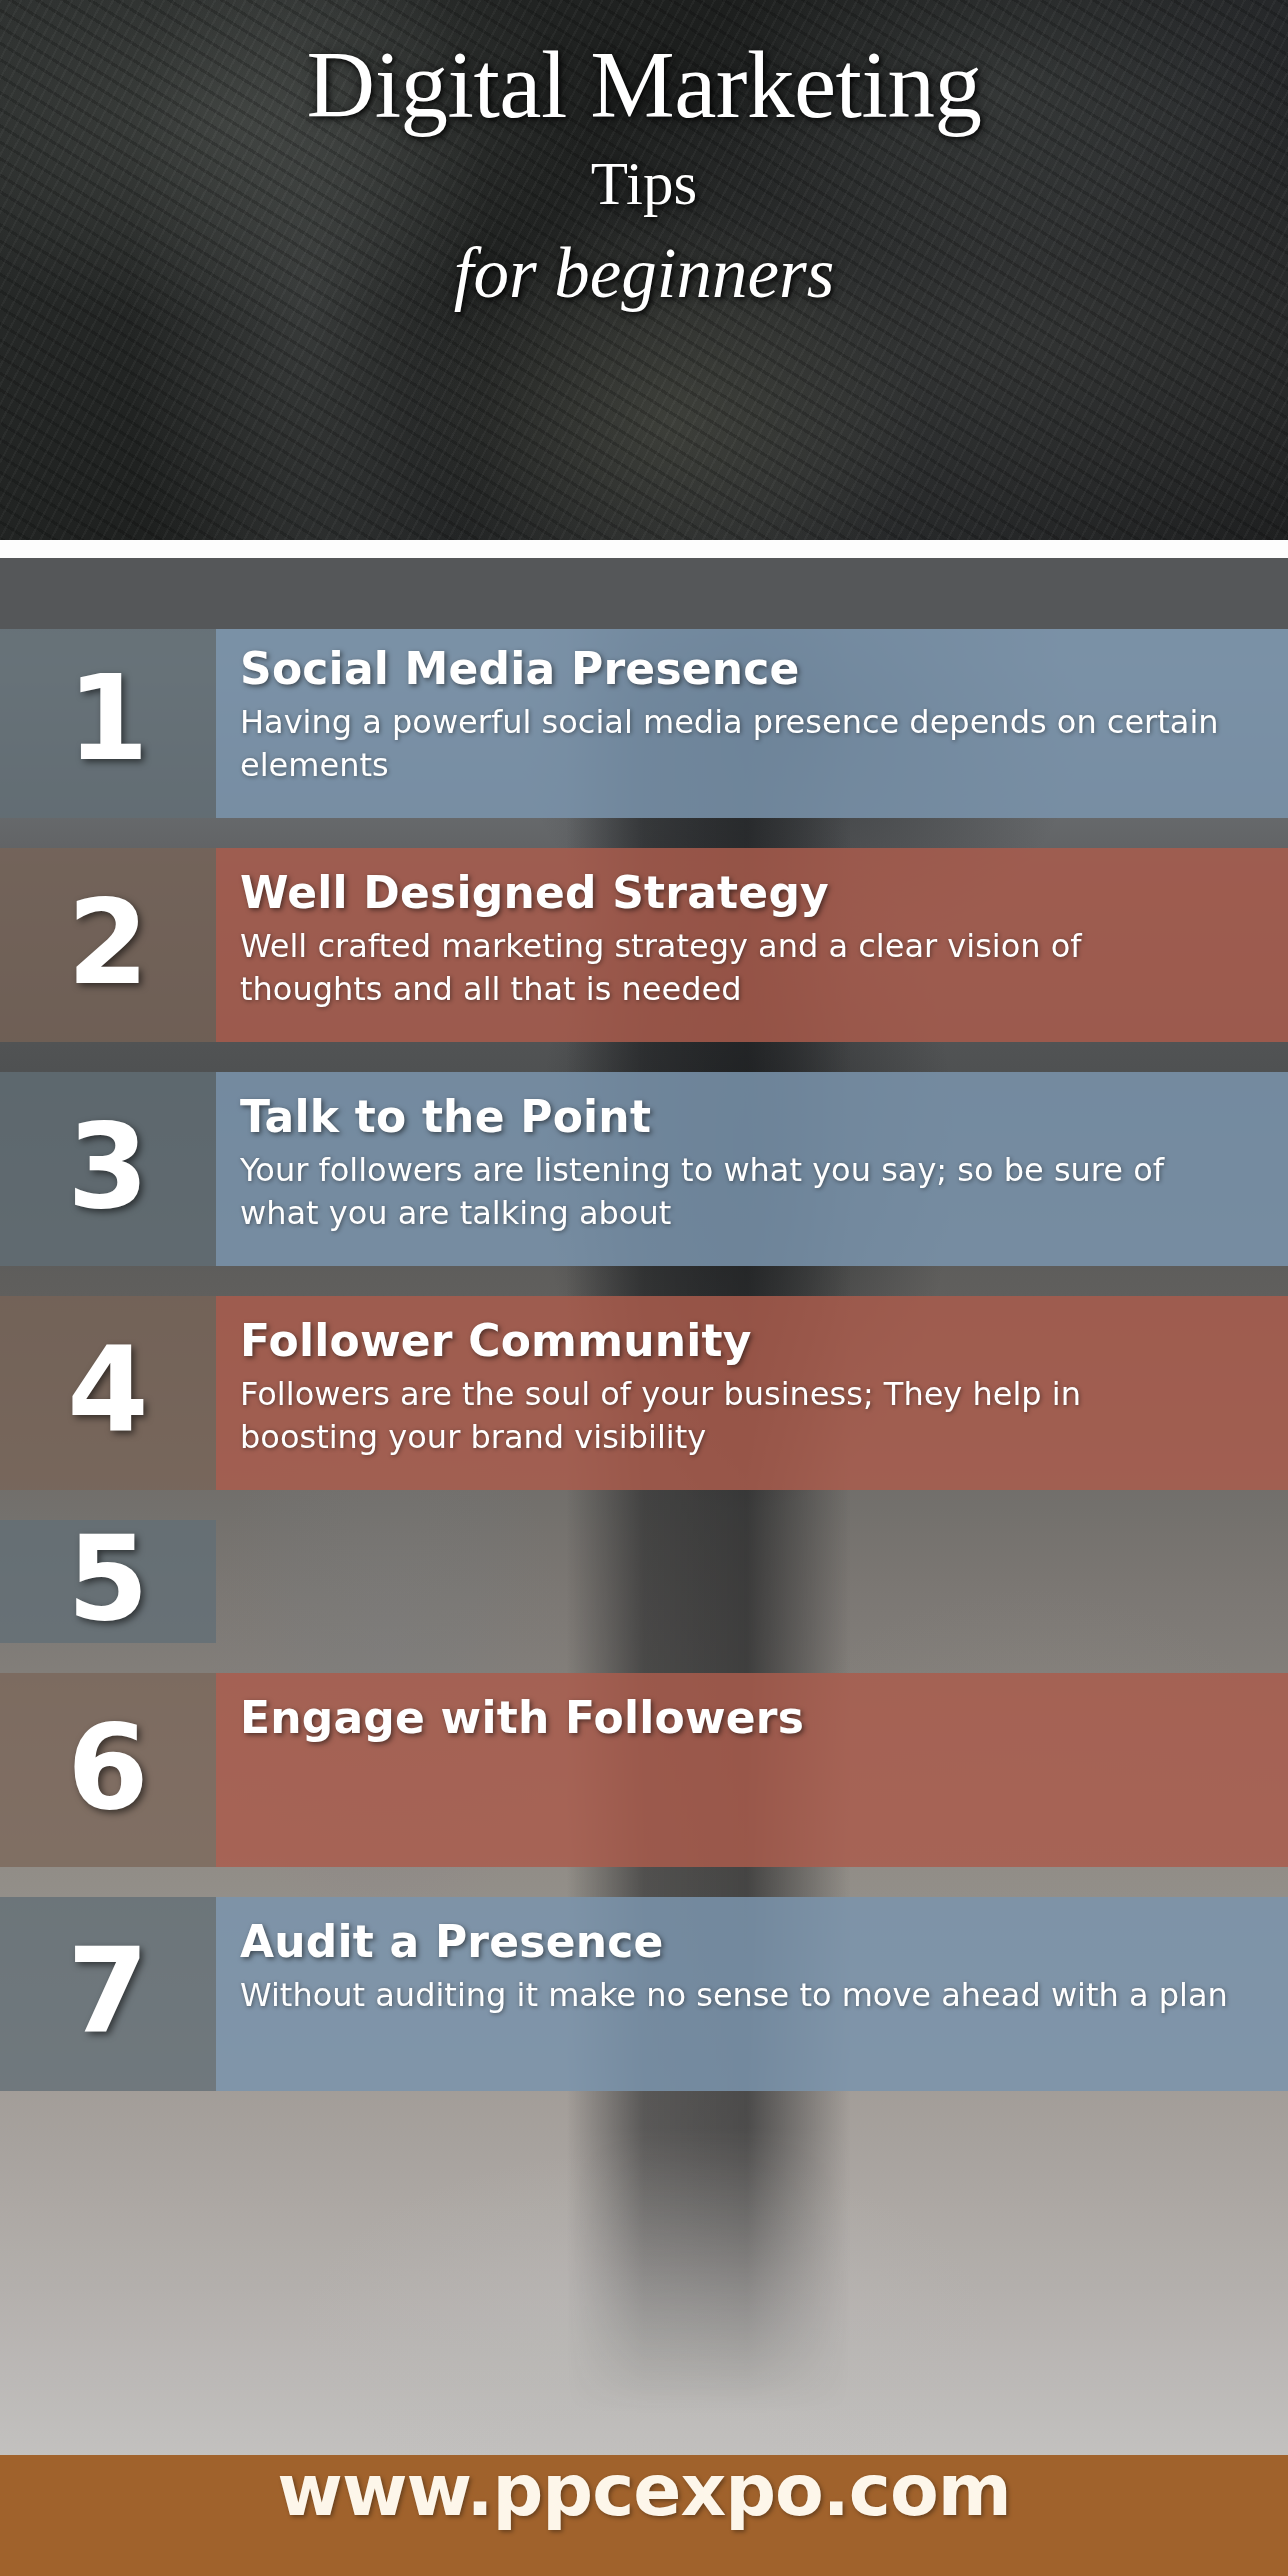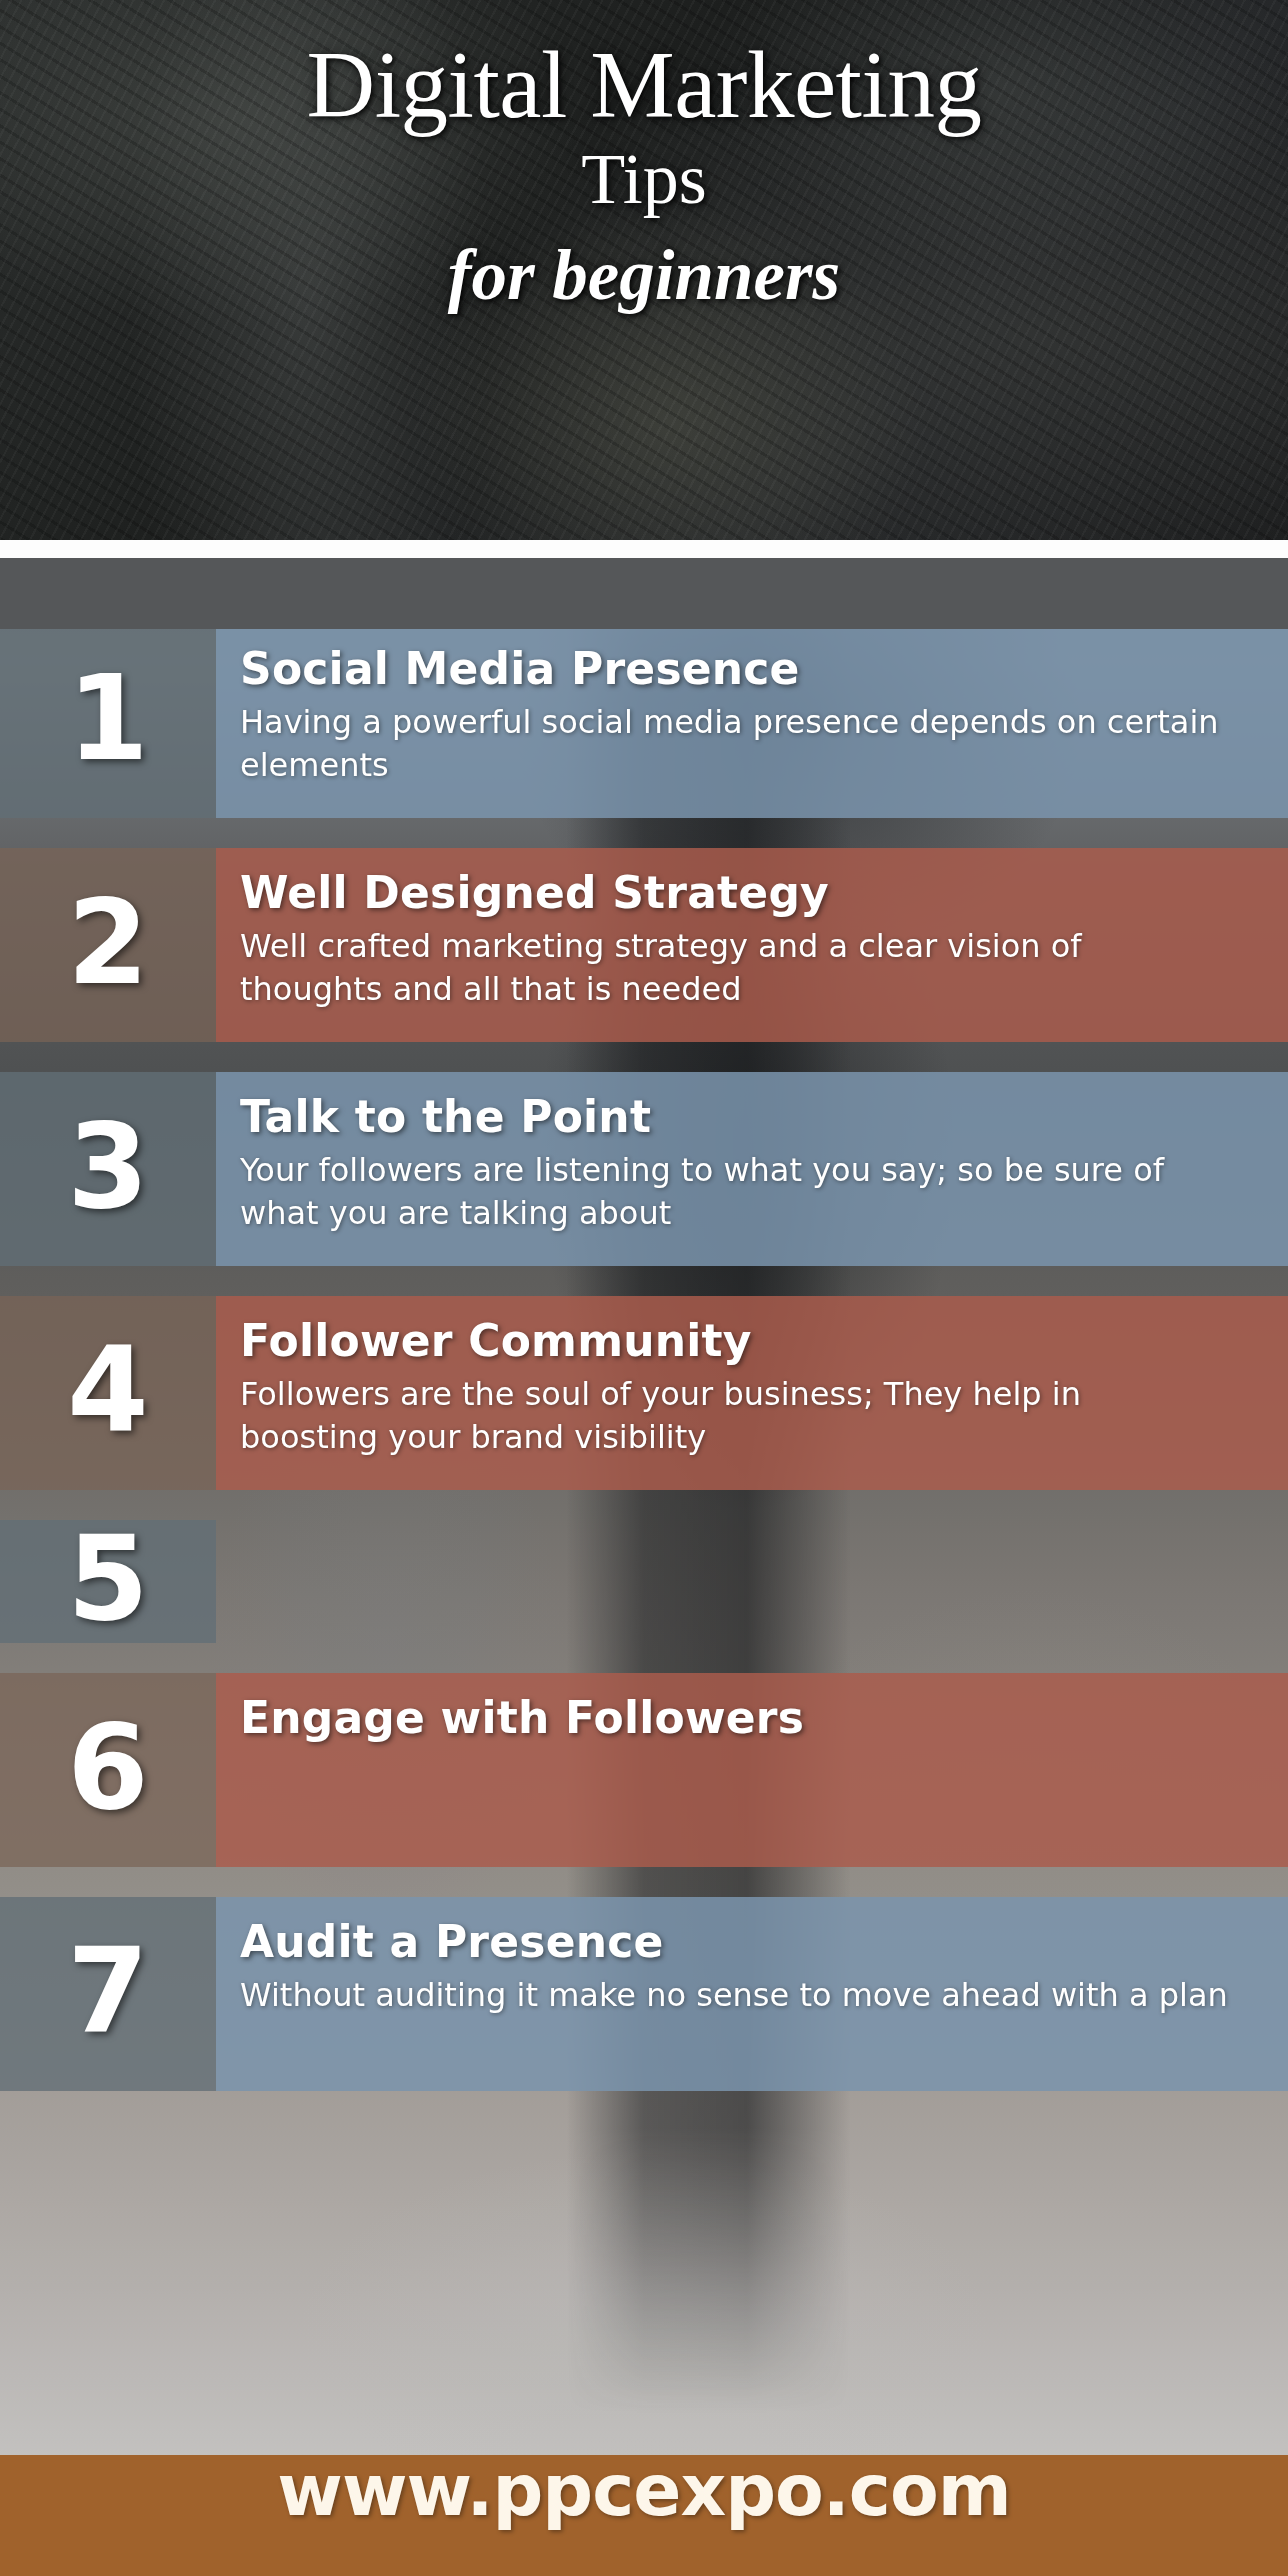--- a/index.html
+++ b/index.html
@@ -90,30 +90,30 @@
     font-family: "Liberation Serif", "DejaVu Serif", serif;
     font-size: 95px;
     line-height: 1.08;
     color: #ffffff;
     letter-spacing: -0.5px;
     text-shadow: 2px 2px 5px rgba(0,0,0,.85), 0 0 14px rgba(0,0,0,.6);
     margin-top: 16px;
   }
   .title-line2 {
     font-family: "Liberation Serif", "DejaVu Serif", serif;
-    font-size: 72px;
+    font-size: 61px;
     line-height: 1.08;
     color: #ffffff;
     text-shadow: 2px 2px 5px rgba(0,0,0,.85), 0 0 14px rgba(0,0,0,.6);
-    margin-top: 4px;
+    margin-top: 14px;
   }
   .title-sub {
     font-family: "Liberation Serif", "DejaVu Serif", serif;
     font-style: italic;
-    font-weight: bold;
+    font-weight: normal;
     font-size: 71px;
     line-height: 1.1;
     color: #ffffff;
     text-shadow: 2px 2px 5px rgba(0,0,0,.85), 0 0 12px rgba(0,0,0,.6);
     margin-top: 18px;
   }
 
   
   .header-rule {
     position: absolute;

